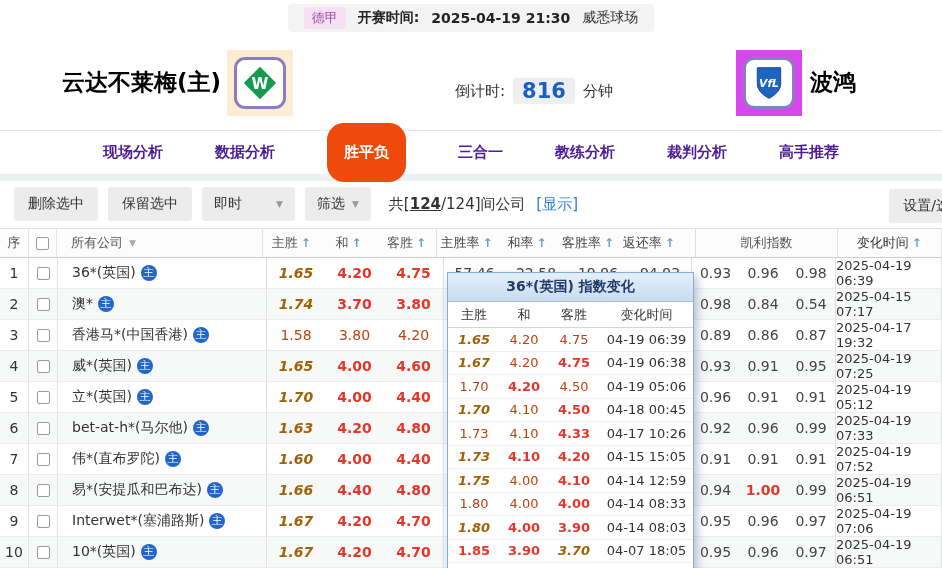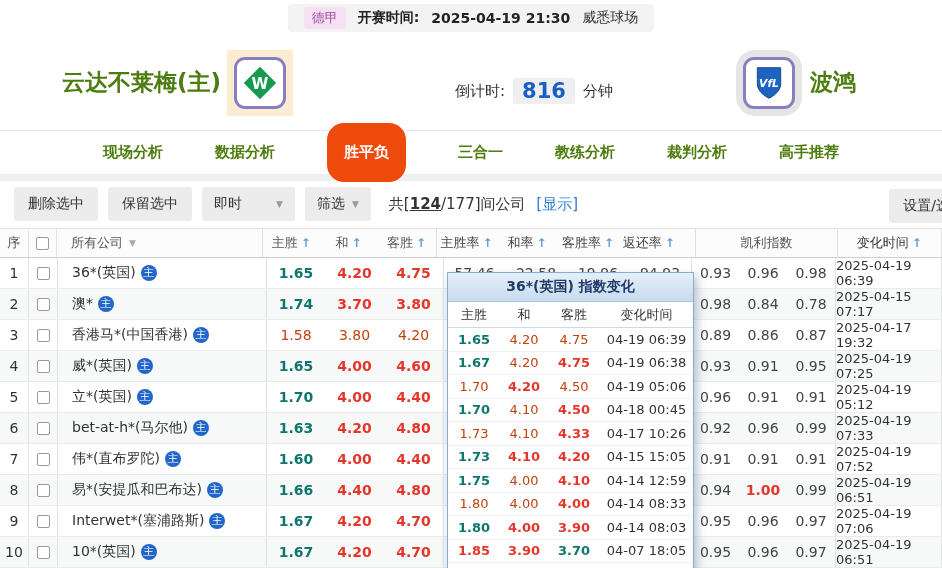--- a/index.html
+++ b/index.html
@@ -8,33 +8,33 @@
 
   
   .topbar { height:36px; display:flex; justify-content:center; align-items:center; }
   .meta-pill { background:#f3f3f3; border-radius:4px; height:28px; display:flex; align-items:center; padding:0 16px; gap:12px; }
   .league-badge { background:#f6e1f4; color:#a14fa1; font-size:13px; padding:2px 8px; border-radius:3px; }
   .kickoff-label, .kickoff-time { font-weight:bold; color:#222; font-size:14px; }
   .venue { color:#333; font-size:14px; }
 
   
   .match-header { height:94px; position:relative; }
-  .team-name { position:absolute; font-size:23px; font-weight:bold; color:#4d7c0f; top:31px; }
+  .team-name { position:absolute; font-size:23px; font-weight:bold; color:#000000; top:31px; }
   .home-name { left:62px; }
   .away-name { left:810px; }
   .logo-box { position:absolute; top:14px; width:66px; height:66px; display:flex; align-items:center; justify-content:center; }
   .home-logo-box { left:227px; background:#fcedd2; }
-  .away-logo-box { left:736px; background:#e5e5e5;border-radius:19px; }
+  .away-logo-box { left:736px; background:#d946ef; }
   .logo-inner { width:52px; height:52px; background:#fff; border:3px solid #897fc0; border-radius:11px; display:flex; align-items:center; justify-content:center; }
   .countdown { position:absolute; left:455px; top:42px; display:flex; align-items:center; gap:8px; font-size:15px; color:#333; }
   .countdown-value { font-size:21px; font-weight:bold; color:#1b5fc4; background:#efefef; border-radius:3px; padding:1px 9px; }
 
   
   .navbar { height:44px; border-top:1px solid #e7e7e7; display:flex; align-items:center; justify-content:center; gap:52px; }
-  .tab { font-size:15px; font-weight:bold; color:#4d7c0f; cursor:pointer; }
+  .tab { font-size:15px; font-weight:bold; color:#4c1d95; cursor:pointer; }
   .tab.active { background:#ee4a0c; color:#fff; border-radius:17px; padding:20px 17px; }
   .band { height:7px; background:#edf0f1; }
 
   
   .toolbar { height:46px; display:flex; align-items:center; padding-left:14px; gap:10px; position:relative; }
   .tbtn { background:#ececec; border-radius:3px; font-size:14px; color:#333; padding:8px 14px; }
   .tselect { background:#ececec; border-radius:3px; font-size:14px; color:#333; padding:8px 12px; display:flex; align-items:center; }
   .tselect .caret { color:#999; font-size:9px; }
   .sel-instant .caret { margin-left:34px; }
   .sel-filter .caret { margin-left:7px; }
@@ -55,21 +55,21 @@
   .c-odd { width:59px; }
   .c-rate { width:62px; color:#444; }
   .c-kelly { width:48px; }
   .c-kellyhead { width:144px;margin-left:16px; }
   .c-time { width:107px; font-size:13px; color:#333; border-right:1px solid #e3e3e3; }
   .gb { border-left:1px solid #e0e0e0; }
   .checkbox { width:13px; height:13px; border:1px solid #9a9a9a; border-radius:2px; background:#fff; display:inline-block; }
   .caret-sm { color:#aaa; font-size:9px; margin-left:6px; }
   .arrow { color:#63a0d8; font-size:12px; font-weight:bold; margin-left:3px; }
   .badge { width:16px; height:16px; border-radius:50%; background:#2166c8; color:#fff; font-size:11px; line-height:16px; text-align:center; display:inline-block; margin-left:5px; flex:none; }
-  .vg { color:#0f766e; font-weight:bold; }
+  .vg { color:#a16207; font-weight:bold;font-style:italic; }
   .vr { color:#e3372b; font-weight:bold; }
   .vk { color:#c2410c; }
   .vkelly { color:#444; }
 
   
   .popup { position:absolute; left:447px; top:272px; width:247px; background:#fff;
            border:1px solid #85aed6; box-shadow:3px 4px 9px rgba(50,80,120,.35); z-index:5; }
   .popup-title { height:29px; background:linear-gradient(#e5eff9,#c8dbef); border-bottom:1px solid #aac6e2;
                  display:flex; align-items:center; justify-content:center; font-size:14px; font-weight:bold; color:#223a66; }
   .popup-head { display:flex; height:26px; align-items:center; font-size:13px; color:#333; border-bottom:1px solid #ccd9e8; }
@@ -134,21 +134,21 @@
   <div class="tbtn">保留选中</div>
   <div class="tselect sel-instant">
     <span>即时</span>
     <span class="caret">▼</span>
   </div>
   <div class="tselect sel-filter">
     <span>筛选</span>
     <span class="caret">▼</span>
   </div>
   <div class="count-text">
-    <span>共[</span><b>124</b><span>/177]间公司</span>
+    <span>共[</span><b>124</b><span>/124]间公司</span>
     <span class="show-link">[显示]</span>
   </div>
   <div class="settings-btn">设置/选择</div>
 </div>
 
 <div class="tablewrap">
   <div class="thead">
     <div class="cell c-seq">序</div>
     <div class="cell c-chk">
         <span class="checkbox"></span>
@@ -247,21 +247,21 @@
         <div class="cell c-rate"></div>
         <div class="cell c-rate"></div>
         <div class="cell c-rate"></div>
         <div class="cell c-kelly gb">
           <span class="vkelly">0.98</span>
         </div>
         <div class="cell c-kelly">
           <span class="vkelly">0.84</span>
         </div>
         <div class="cell c-kelly">
-          <span class="vkelly">0.78</span>
+          <span class="vkelly">0.54</span>
         </div>
         <div class="cell c-time gb">2025-04-15 07:17</div>
       </div>
       <div class="trow">
         <div class="cell c-seq">3</div>
         <div class="cell c-chk">
           <span class="checkbox"></span>
         </div>
         <div class="cell c-company">
           <span>香港马*(中国香港)</span>

